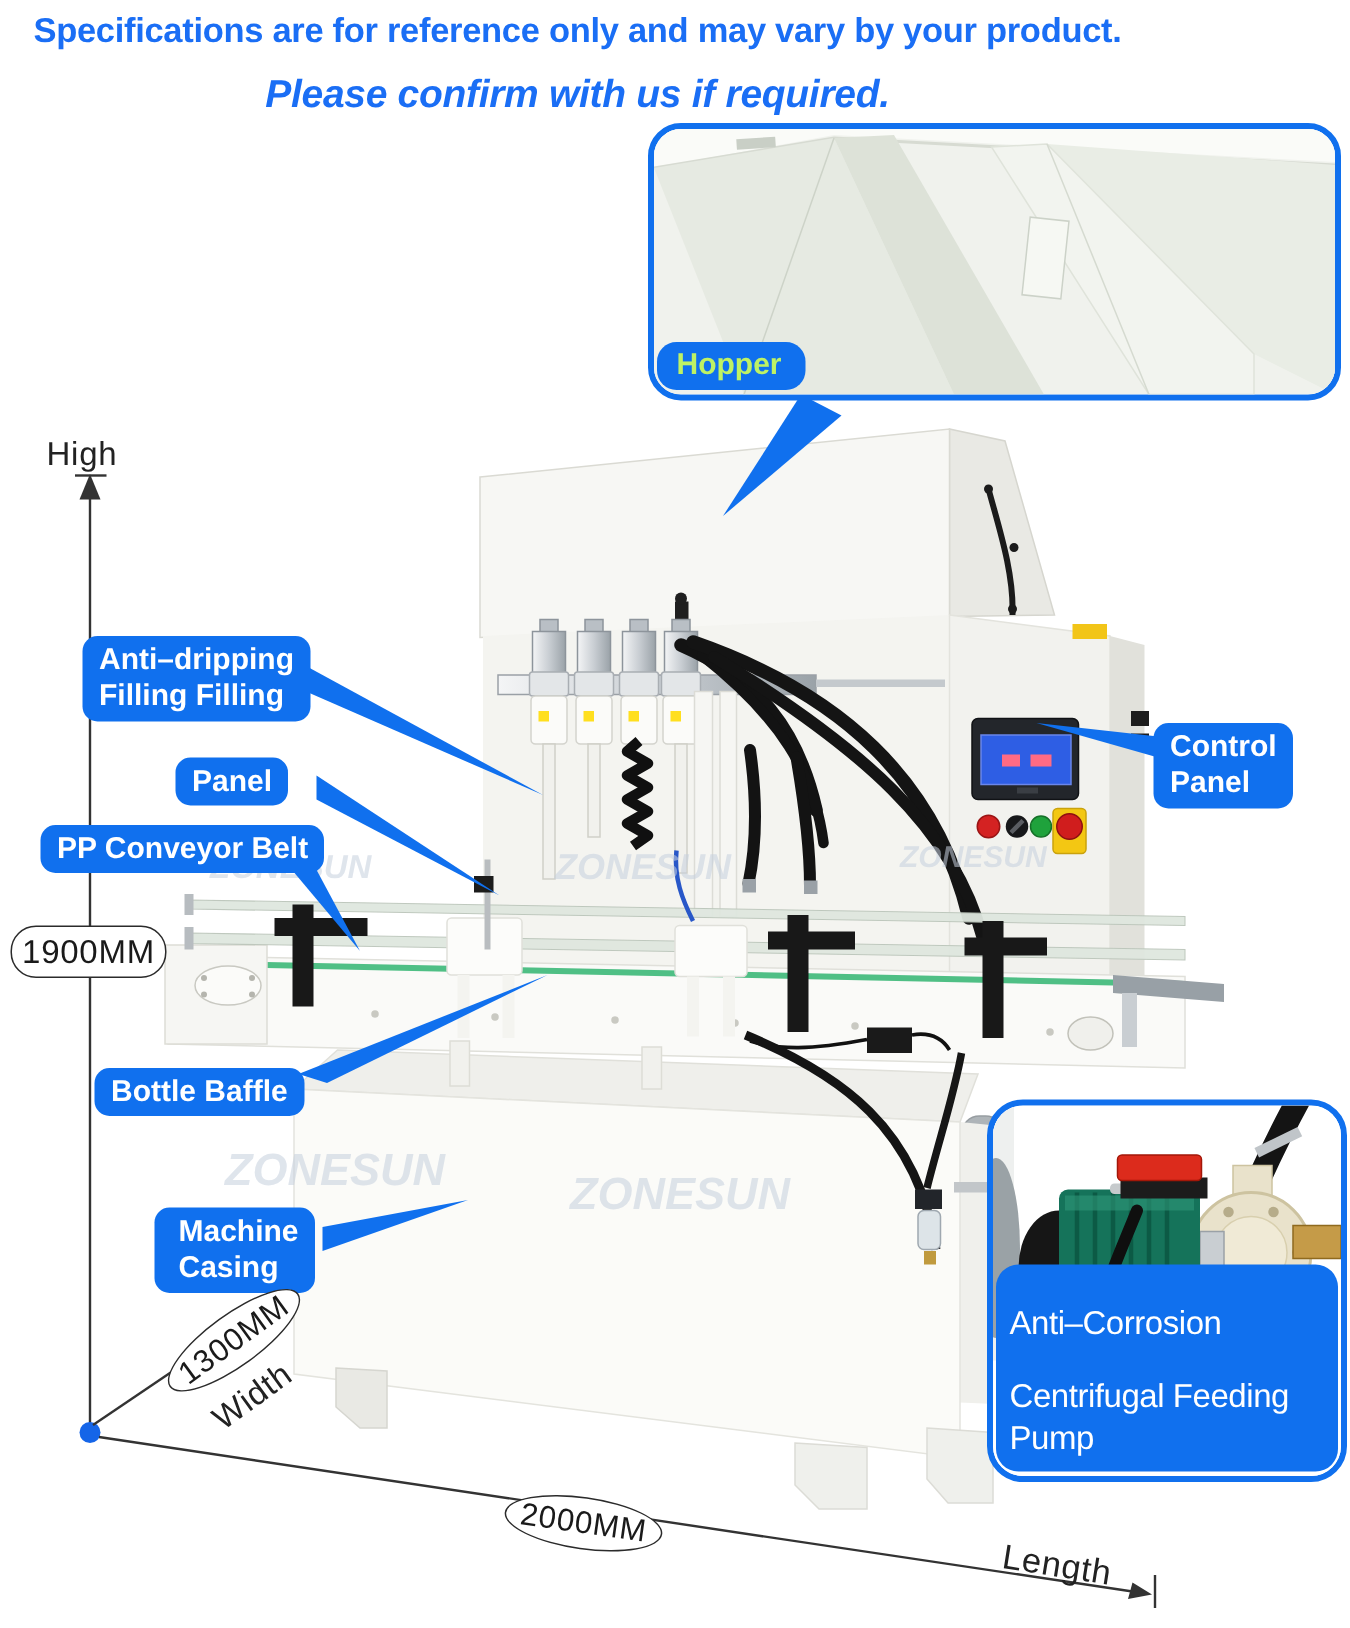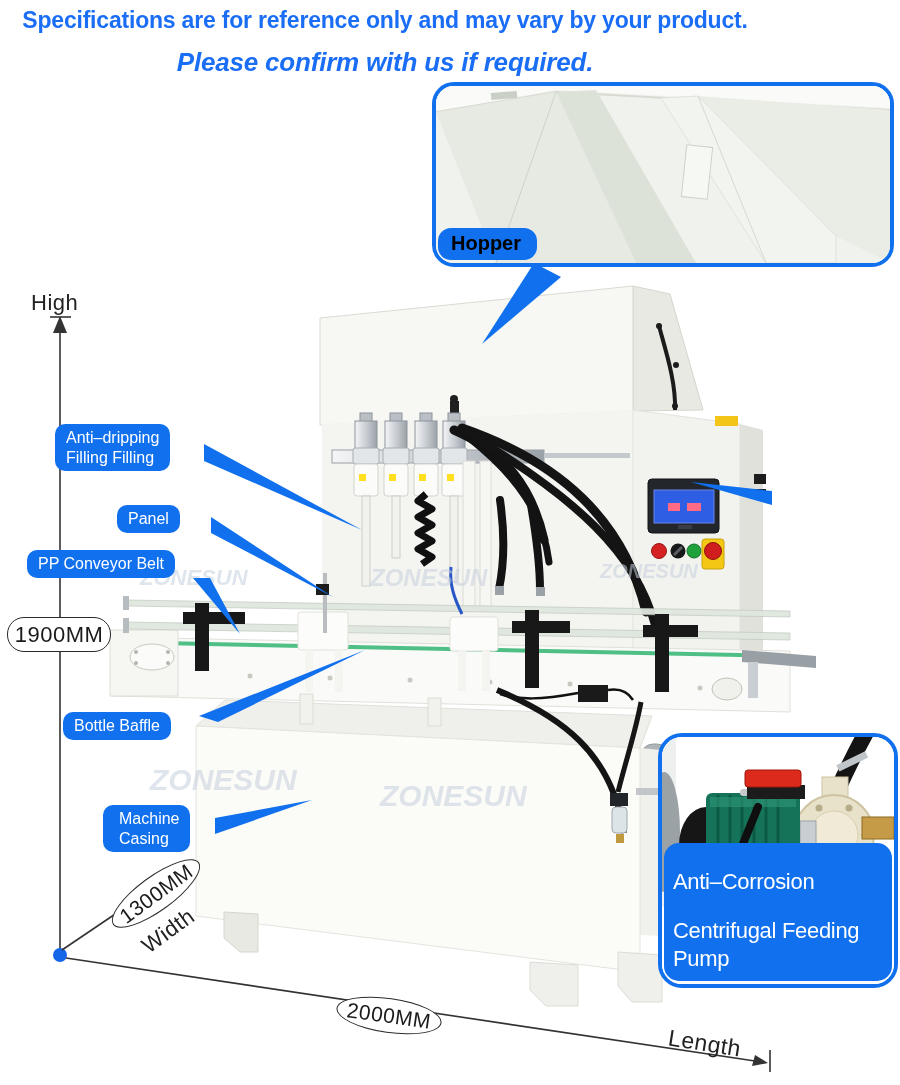--- a/index.html
+++ b/index.html
@@ -4,34 +4,34 @@
 <style>
   html,body{margin:0;padding:0;background:#fff;}
   .canvas{position:relative;width:900px;height:1085px;background:#ffffff;overflow:hidden;
           font-family:"Liberation Sans",sans-serif;}
   .scene{position:absolute;left:0;top:0;}
   
   .header{position:absolute;left:0;top:0;width:770px;text-align:center;color:#1a6ef5;font-weight:bold;}
   .header .h1{font-size:23px;letter-spacing:-0.2px;margin-top:7px;}
   .header .h2{font-size:26px;letter-spacing:-0.2px;margin-top:13px;font-style:italic;}
   
-  .tag{position:absolute;background:#1070ee;color:#fff;font-size:16px;font-weight:normal;
+  .tag{position:absolute;background:#1070ee;color:#fff;font-size:20px;font-weight:bold;
        line-height:1.22;padding:4px 11px;border-radius:10px;white-space:nowrap;}
   
   .dim-pill{position:absolute;display:flex;align-items:center;justify-content:center;
             background:#fff;border:1.7px solid #2b2b2b;color:#1a1a1a;font-size:22px;letter-spacing:.5px;}
   .rounded{border-radius:17px;}
   .oval{border-radius:50%;}
   .dim-text{position:absolute;color:#222;font-size:22px;letter-spacing:.5px;}
   
   .inset{position:absolute;border:4px solid #1070ee;background:#fff;overflow:hidden;}
   .hopper-inset{left:432px;top:82px;width:454px;height:177px;border-radius:22px;}
   .pump-inset{left:658px;top:733px;width:232px;height:247px;border-radius:24px;}
   .inset svg{position:absolute;left:0;top:0;}
-  .hopper-pill{position:absolute;left:2px;bottom:3px;background:#1070ee;color:#000000;
+  .hopper-pill{position:absolute;left:2px;bottom:3px;background:#1070ee;color:#bef264;
                font-size:20px;font-weight:bold;padding:4px 16px 5px 13px;border-radius:13px;}
   .pump-caption{position:absolute;left:2px;right:2px;bottom:3px;background:#1070ee;color:#fff;
                 border-radius:15px;padding:5px 8px 7px 9px;}
   .pump-caption div{font-size:22px;font-weight:normal;letter-spacing:-0.3px;line-height:1.3;margin-top:20px;}
 </style>
 </head>
 <body>
 
 <div class="canvas">
 
@@ -308,20 +308,24 @@
       <div>Centrifugal Feeding Pump</div>
     </div>
   </div>
 
   <div class="tag" style="left:55px;top:424px;">
     <div>Anti–dripping</div>
     <div>Filling Filling</div>
   </div>
   <div class="tag" style="left:117px;top:505px;">Panel</div>
   <div class="tag" style="left:27px;top:550px;">PP Conveyor Belt</div>
+  <div class="tag" style="left:769px;top:482px;">
+    <div>Control</div>
+    <div>Panel</div>
+  </div>
   <div class="tag" style="left:63px;top:712px;">Bottle Baffle</div>
   <div class="tag" style="left:103px;top:805px;padding-left:16px;">
     <div>Machine</div>
     <div>Casing</div>
   </div>
 
   <div class="dim-text" style="left:31px;top:290px;">High</div>
   <div class="dim-pill rounded" style="left:7px;top:617px;width:102px;height:33px;">1900MM</div>
   <div class="dim-pill oval" style="left:103px;top:876px;width:104px;height:33px;transform:rotate(-36deg);font-size:21px;">1300MM</div>
   <div class="dim-text" style="left:139px;top:918px;transform:rotate(-36deg);">Width</div>

